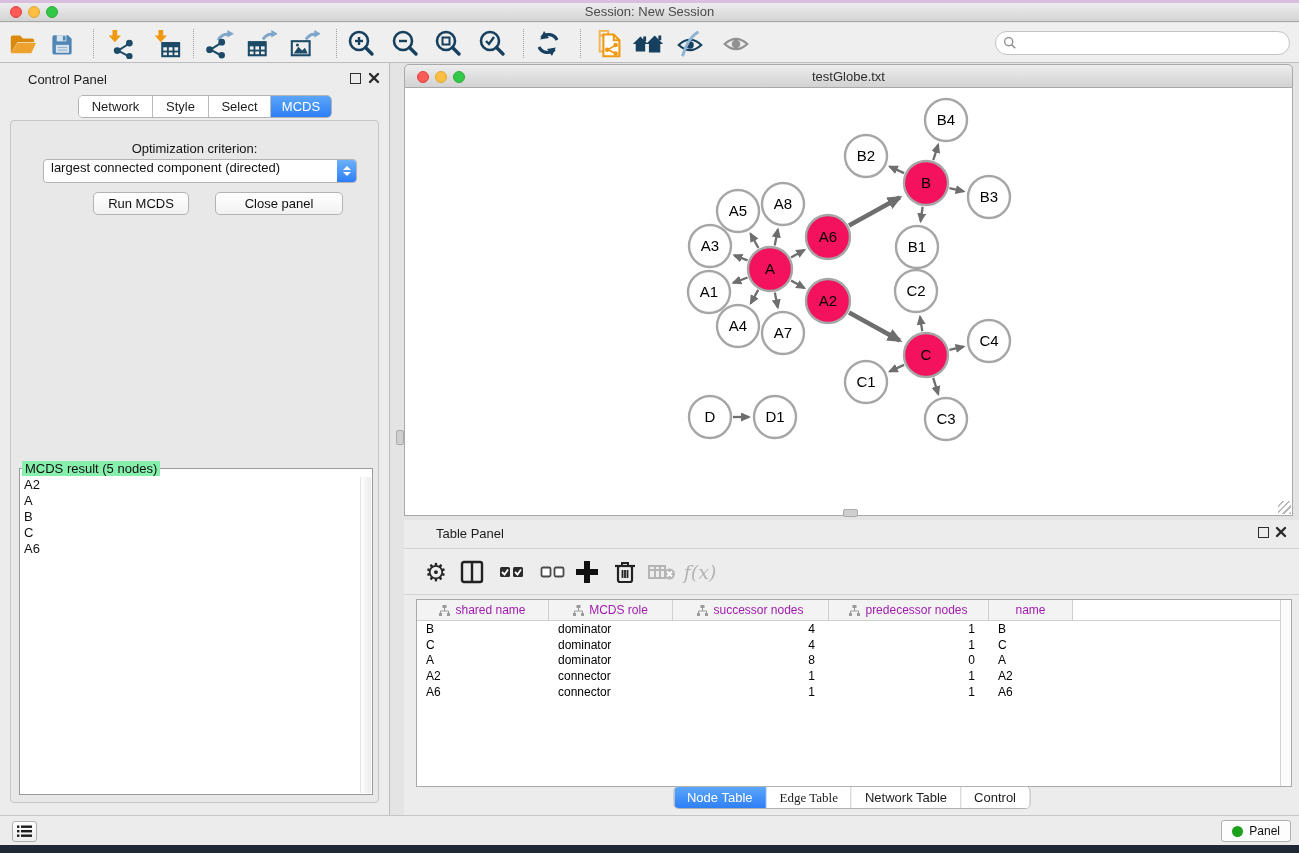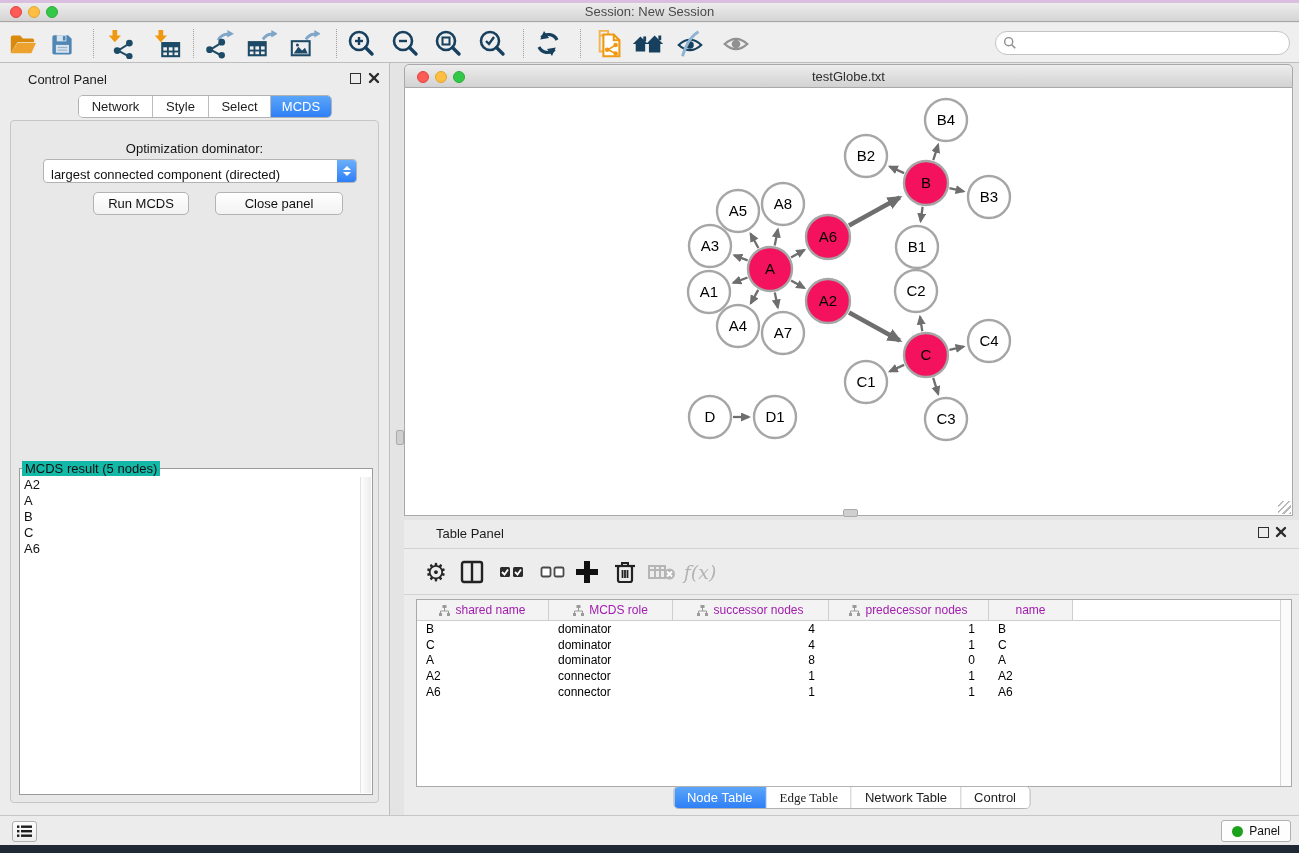--- a/index.html
+++ b/index.html
@@ -52,21 +52,21 @@
   .seg-tabs .seg:last-child { border-right:none; }
   .seg-tabs .seg.active { background:linear-gradient(#5ba6f9,#2e7ff7); color:#fff; border-right-color:#2e7ff7; }
   .cp-inner {
     position:absolute; left:10px; right:10px; top:57px; bottom:12px;
     background:#e8e8e8; border:1px solid #c6c6c6; border-radius:4px;
   }
   .opt-label { position:absolute; top:20px; width:100%; text-align:center; font-size:13px; color:#141414; }
   .dropdown {
     position:absolute; left:32px; top:38px; width:314px; height:24px;
     background:#fff; border:1px solid #b3b3b3; border-radius:4px;
-    display:flex; align-items:flex-end; font-size:13px; color:#111;
+    display:flex; align-items:flex-start; font-size:13px; color:#111;
   }
   .dropdown .dd-text { flex:1; padding-left:7px; white-space:nowrap; overflow:hidden; }
   .dropdown .dd-step {
     width:19px; height:22px; border-radius:0 3px 3px 0;
     background:linear-gradient(#6cb0fa,#2e7ff7);
     display:flex; flex-direction:column; align-items:center; justify-content:center; gap:2px;
   }
   .dd-step .tri { width:0; height:0; border-left:4px solid transparent; border-right:4px solid transparent; }
   .tri.up   { border-bottom:4px solid #fff; }
   .tri.down { border-top:4px solid #fff; }
@@ -74,21 +74,21 @@
     position:absolute; top:71px; height:23px; background:linear-gradient(#ffffff,#f2f2f2);
     border:1px solid #b3b3b3; border-radius:5px; font-size:13px; color:#111;
     display:flex; align-items:center; justify-content:center; cursor:default;
     font-family:"Liberation Sans", sans-serif;
   }
   fieldset.mcds-result {
     position:absolute; left:8px; top:340px; width:354px; height:334px;
     border:1px solid #9b9b9b; background:#fff; padding:0;
   }
   fieldset.mcds-result legend {
-    font-size:13px; color:#111; background:#14b8a6; padding:0 3px; margin-left:2px;
+    font-size:13px; color:#111; background:#86efac; padding:0 3px; margin-left:2px;
   }
   .mcds-list { position:relative; width:100%; height:100%; font-size:13px; color:#111; padding:1px 0 0 4px; }
   .mcds-list .row { height:16px; line-height:16px; }
   .mcds-scroll {
     position:absolute; top:1px; bottom:1px; right:1px; width:11px;
     background:linear-gradient(90deg,#fdfdfd,#ececec); border-left:1px solid #e3e3e3;
   }
   
   .net-window { position:absolute; left:404px; top:64px; width:889px; height:452px; }
   .net-titlebar {
@@ -325,21 +325,21 @@
       <line x1="10" y1="2" x2="2" y2="10" stroke="#2b2b2b" stroke-width="2.4" stroke-linecap="round"></line>
     </svg>
     <div class="seg-tabs" style="left:78px; top:32px;">
         <div class="seg" style="width: 74px;">Network</div>
         <div class="seg" style="width: 56px;">Style</div>
         <div class="seg" style="width: 62px;">Select</div>
         <div class="seg active" style="width: 60px;">MCDS</div>
       </div>
 
     <div class="cp-inner">
-      <div class="opt-label">Optimization dominator:</div>
+      <div class="opt-label">Optimization criterion:</div>
       <div class="dropdown">
         <div class="dd-text">largest connected component (directed)</div>
         <div class="dd-step">
           <div class="tri up"></div>
             <div class="tri down"></div>
         </div>
       </div>
       <div class="cp-btn" style="left:82px; width:96px;">Run MCDS</div>
       <div class="cp-btn" style="left:204px; width:128px;">Close panel</div>
 

